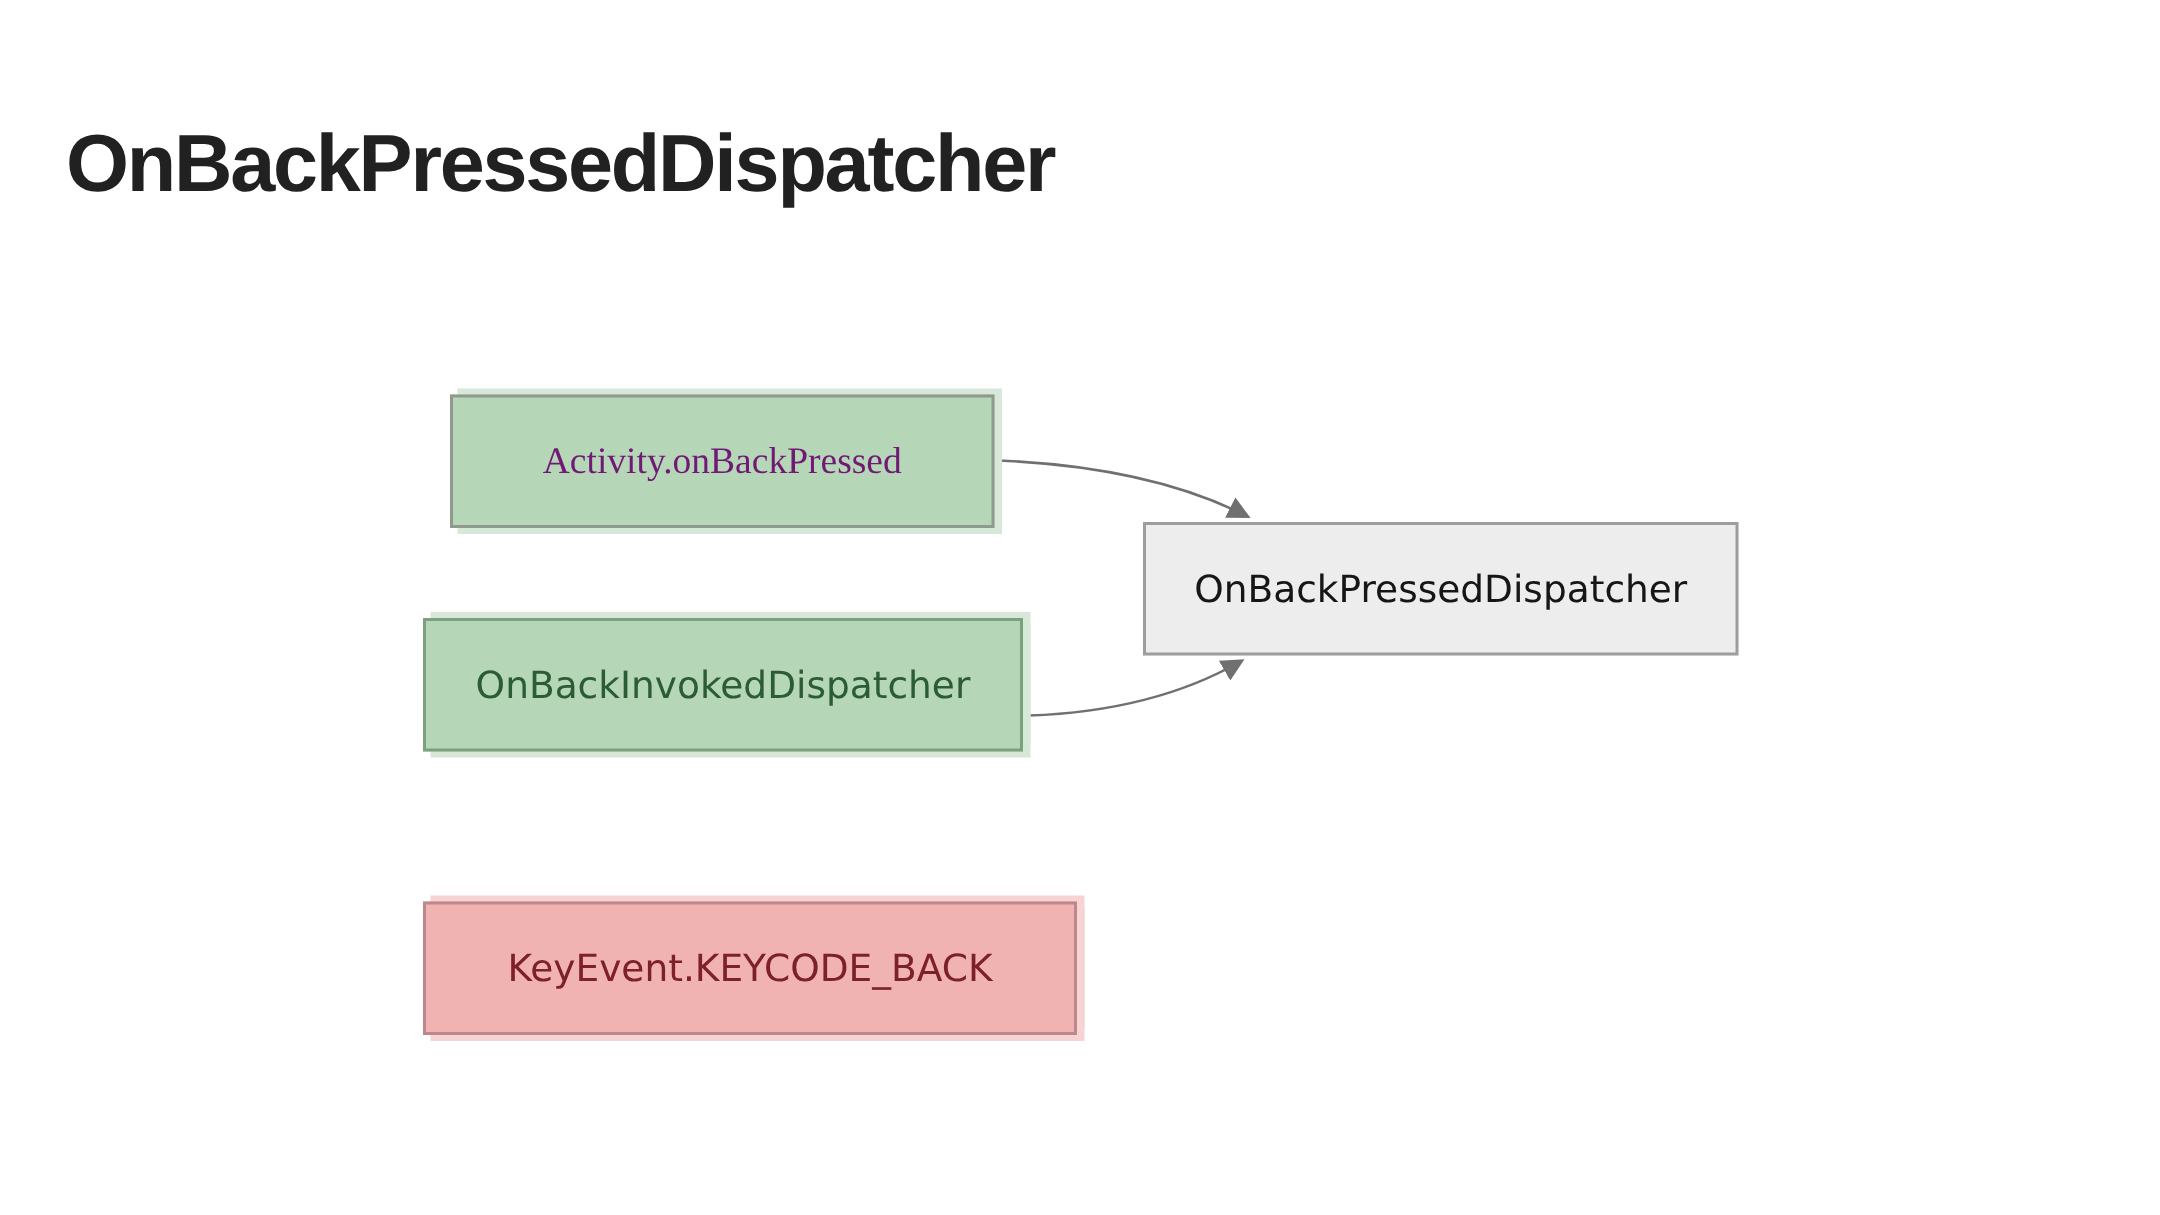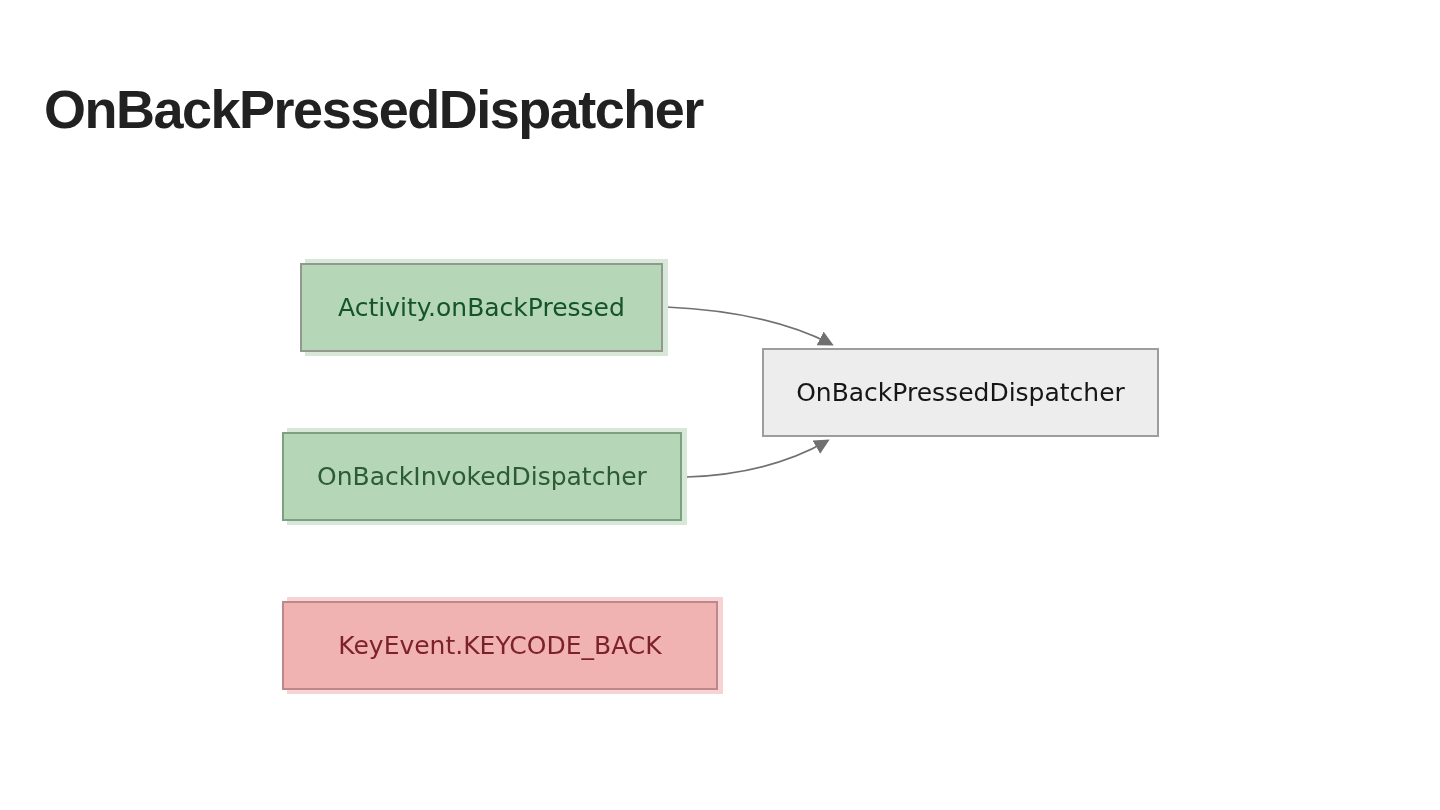--- a/index.html
+++ b/index.html
@@ -33,21 +33,21 @@
     align-items: center;
     justify-content: center;
     border: 2px solid #999999;
     font-family: "DejaVu Sans", "Liberation Sans", sans-serif;
     font-size: 25px;
     font-weight: 400;
     text-align: center;
     white-space: nowrap;
   }
   #node-0 { left: 300px; top: 263px; width: 363px; height: 89px; }
-  #node-1 { left: 282px; top: 432px; width: 400px; height: 89px; }
+  #node-1 { left: 282px; top: 412px; width: 400px; height: 89px; }
   #node-2 { left: 282px; top: 601px; width: 436px; height: 89px; }
   #node-3 { left: 762px; top: 348px; width: 397px; height: 89px; }
   .arrow-layer {
     position: absolute;
     left: 0;
     top: 0;
     width: 1440px;
     height: 810px;
     pointer-events: none;
   }
@@ -62,21 +62,21 @@
   <svg class="arrow-layer" viewBox="0 0 1440 810" xmlns="http://www.w3.org/2000/svg">
     <defs>
       <marker id="arrowhead" viewBox="0 0 10 10" refX="8" refY="5" markerWidth="9" markerHeight="9" orient="auto-start-reverse">
         <path d="M 0 0 L 10 5 L 0 10 z" fill="#707070"></path>
       </marker>
     </defs>
     <path d="M 666 307 C 735 310, 790 323, 831 344" fill="none" stroke="#707070" stroke-width="1.7" marker-end="url(#arrowhead)"></path>
     <path d="M 686 477 C 745 475, 792 461, 827 441" fill="none" stroke="#707070" stroke-width="1.7" marker-end="url(#arrowhead)"></path>
   </svg>
 
-  <div id="node-0" class="node" style="background: rgb(181, 214, 183); border-color: rgb(145, 153, 143); color: #14532d; box-shadow: rgb(215, 232, 216) 5px -4px 0px 0px, rgb(215, 232, 216) 5px 4px 0px 0px;">
+  <div id="node-0" class="node" style="background: rgb(181, 214, 183); border-color: rgb(145, 153, 143); color: #701a75; box-shadow: rgb(215, 232, 216) 5px -4px 0px 0px, rgb(215, 232, 216) 5px 4px 0px 0px; font-family: Liberation Serif, serif;">
     <span>Activity.onBackPressed</span>
   </div>
 
   <div id="node-1" class="node" style="background: rgb(181, 214, 183); border-color: rgb(123, 161, 127); color: rgb(43, 92, 51); box-shadow: rgb(215, 232, 216) 5px -4px 0px 0px, rgb(215, 232, 216) 5px 4px 0px 0px;">
     <span>OnBackInvokedDispatcher</span>
   </div>
 
   <div id="node-2" class="node" style="background: rgb(241, 178, 178); border-color: rgb(189, 136, 139); color: rgb(124, 33, 39); box-shadow: rgb(248, 211, 211) 5px -4px 0px 0px, rgb(248, 211, 211) 5px 4px 0px 0px;">
     <span>KeyEvent.KEYCODE_BACK</span>
   </div>

